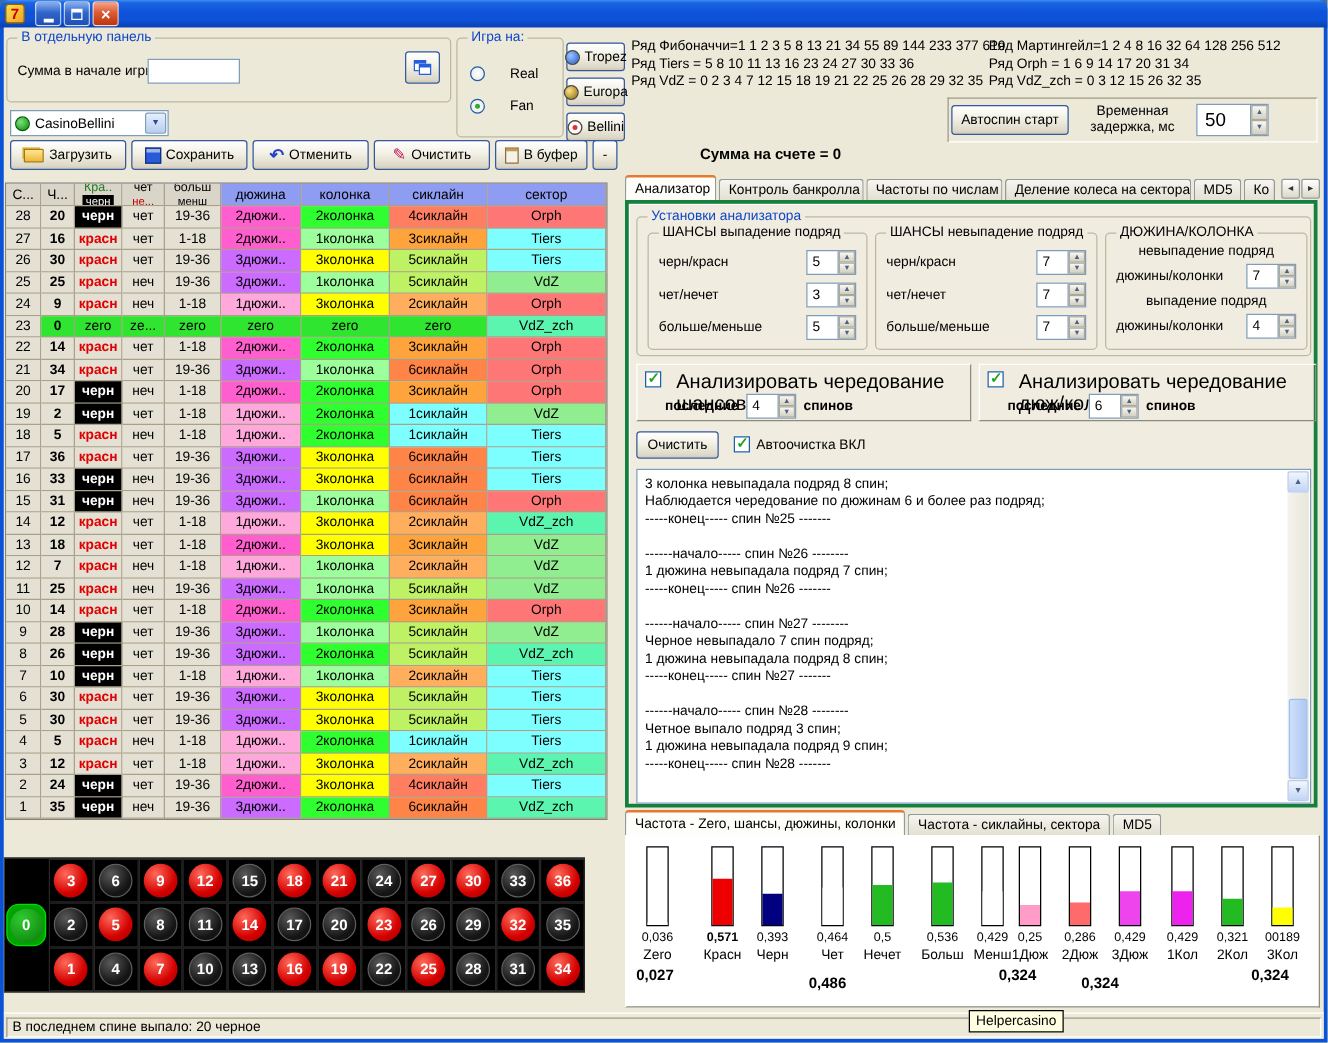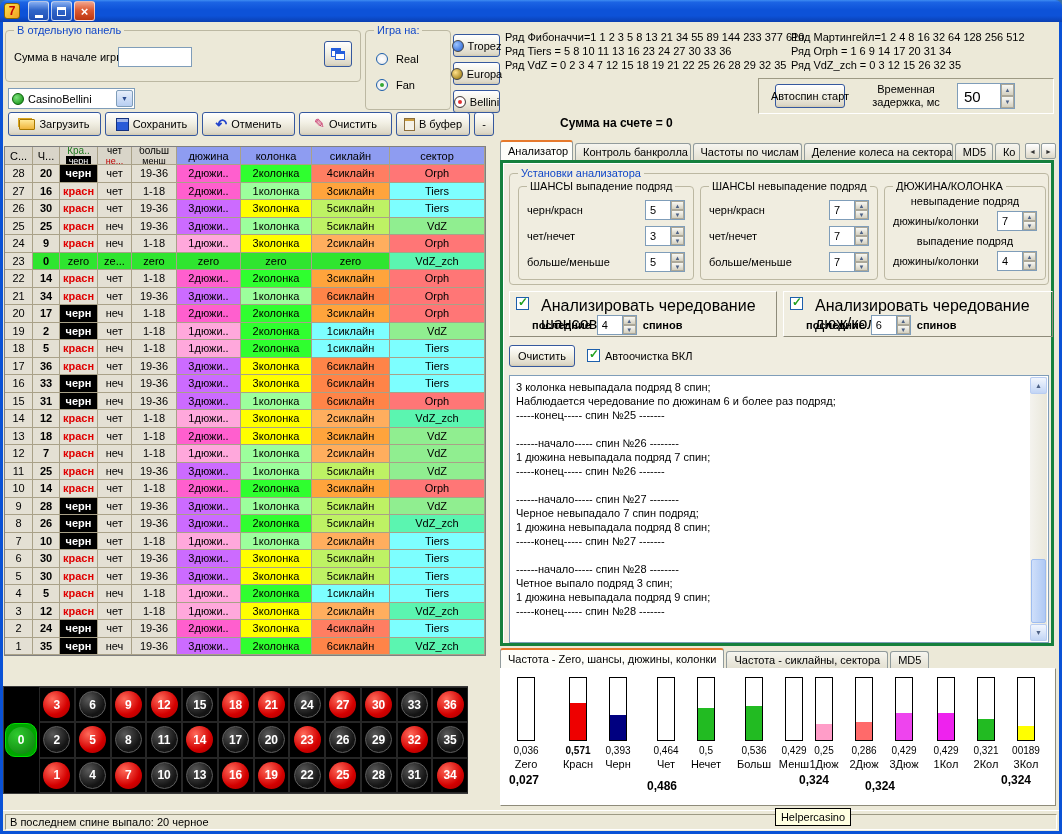--- a/index.html
+++ b/index.html
@@ -22,21 +22,21 @@
 .grp{position:absolute;border:1px solid #BCB8A2;border-radius:4px}
 .grpcap{position:absolute;top:-7px;left:8px;padding:0 3px;font-size:11px;color:#1047C8;background:#ECE9D8;white-space:nowrap}
 .grp>*{position:absolute}
 .tabpage .grpcap{background:#F0EDE0}
 .grpcap.dark{color:#000}
 .lbl{position:absolute;font-size:11px;color:#000;white-space:nowrap}
 .tbox{position:absolute;border:1px solid #7F9DB9;background:#fff;height:20px;font-size:11px;padding:2px 3px;font-family:inherit}
 
 .xpbtn{position:absolute;display:flex;align-items:center;justify-content:center;gap:4px;height:24px;border:1px solid #35589E;border-radius:3px;background:linear-gradient(180deg,#FFFFFF,#F2F0E4 45%,#DDD8C8 90%,#CFC8B0);font-size:11px;font-family:inherit;color:#000;white-space:nowrap}
 
-.radio{position:absolute;display:flex;align-items:center;gap:8px;font-size:11px}
+.radio{position:absolute;display:flex;align-items:center;gap:20px;font-size:11px}
 .rb{width:12px;height:12px;border-radius:50%;border:1px solid #1D5FAB;background:radial-gradient(#fff,#E6E6E6);position:relative;flex:0 0 12px}
 .rb .dot{position:absolute;left:3px;top:3px;width:4px;height:4px;border-radius:50%;background:#35A835}
 .cb{display:inline-block;width:13px;height:13px;border:1px solid #1D5FAB;background:#fff;position:relative;vertical-align:-2px;flex:0 0 13px}
 .cb .tick{position:absolute;left:1px;top:-3px;color:#21A121;font-size:12px;font-weight:bold}
 
 .sunken{position:absolute;border:1px solid;border-color:#9D9A84 #fff #fff #9D9A84;background:#ECE9D8}
 .sunken>*{position:absolute}
 .panel3d{position:absolute;border:1px solid;border-color:#fff #8E8B7A #8E8B7A #fff}
 .panel3d>*{position:absolute}
 .dlylbl{left:100px;top:4px;width:94px;text-align:center;font-size:11px;line-height:13px}
@@ -194,21 +194,21 @@
         <div>Ряд Tiers = 5 8 10 11 13 16 23 24 27 30 33 36</div>
         <div>Ряд VdZ = 0 2 3 4 7 12 15 18 19 21 22 25 26 28 29 32 35</div>
       </div>
     <div class="series" id="series-right" style="left:788px;top:8px">
         <div>Ряд Мартингейл=1 2 4 8 16 32 64 128 256 512</div>
         <div>Ряд Orph = 1 6 9 14 17 20 31 34</div>
         <div>Ряд VdZ_zch = 0 3 12 15 26 32 35</div>
       </div>
 
     <div class="sunken" style="left:755px;top:56px;width:296px;height:36px">
-      <button class="xpbtn" style="left:16px;top:5px;width:70px;height:24px;position:absolute">Автоспин старт</button>
+      <button class="xpbtn" style="left:2px;top:5px;width:94px;height:24px;position:absolute">Автоспин старт</button>
       <div class="dlylbl">
         <div>Временная</div>
         <div>задержка, мс</div>
       </div>
       <div class="bigspin">
         <span class="bigspin-val">50</span>
         <span class="spin-btns">
             <span class="spin-b">▲</span>
             <span class="spin-b">▼</span>
           </span>

